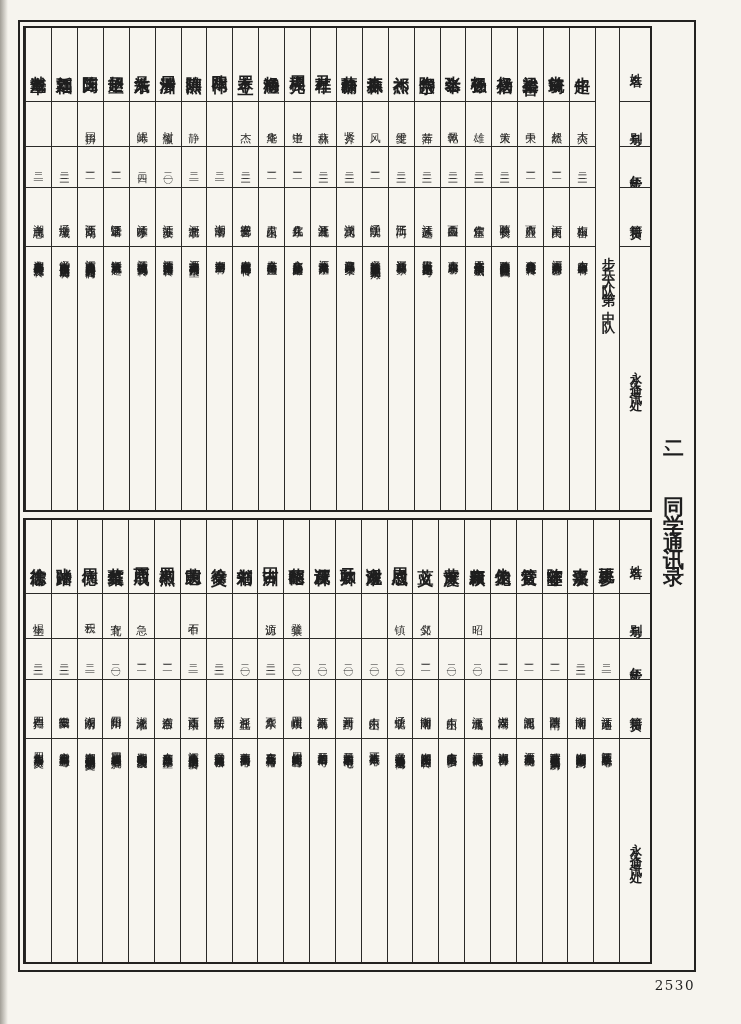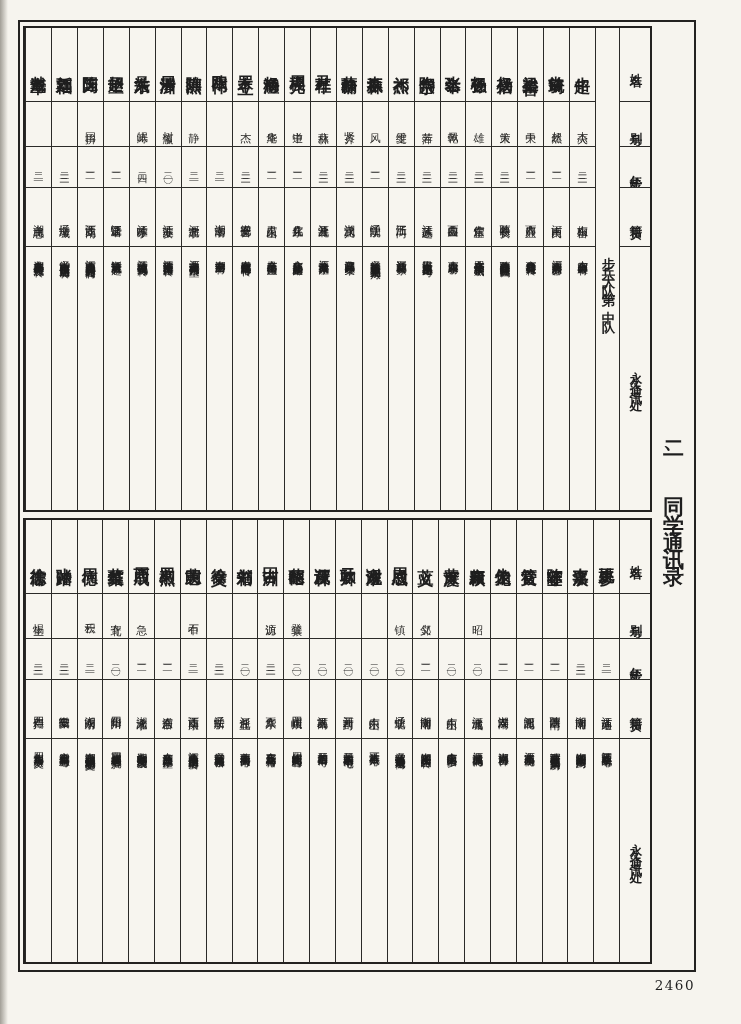--- a/index.html
+++ b/index.html
@@ -888,14 +888,14 @@
         </div>
       </div>
 
     </div>
 
     <div class="title-col">
       <span class="vtext title-text">二、同学通讯录</span>
     </div>
   </div>
 
-  <div class="page-number">2460</div>
+  <div class="page-number">2530</div>
 </div>
 
 </body></html>

